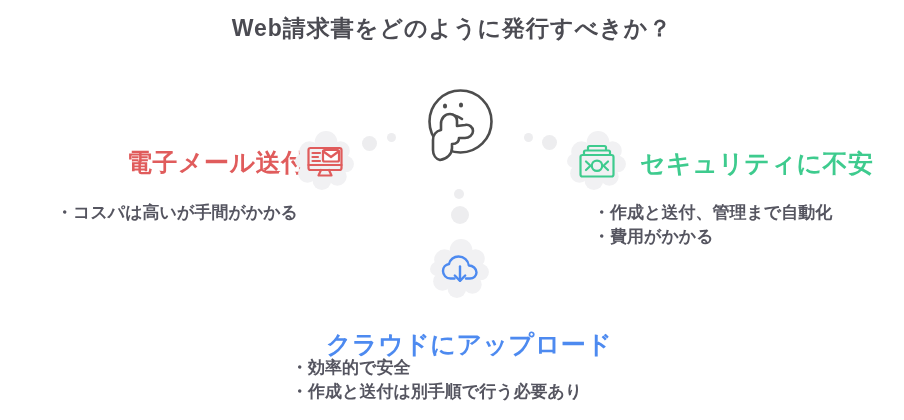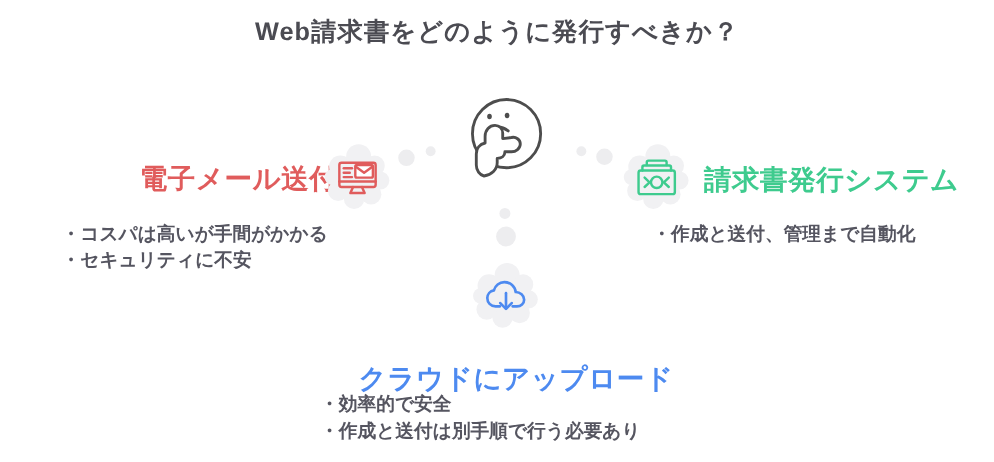--- a/index.html
+++ b/index.html
@@ -90,26 +90,25 @@
         <path d="M16,29 L13.5,34.5 L26.5,34.5 L24,29"></path>
         <line x1="7.5" y1="12" x2="15" y2="12"></line>
         <line x1="7.5" y1="16" x2="13" y2="16"></line>
         <line x1="7.5" y1="20" x2="15" y2="20"></line>
         <rect x="18" y="9" width="16" height="11.5" rx="1.5" fill="#ffffff"></rect>
         <path d="M18.5,10.5 L26,16 L33.5,10.5"></path>
       </svg>
     </div>
     <ul class="points email-points">
       <li>・コスパは高いが手間がかかる</li>
-      <li>・セキュリティに不安</li>
     </ul>
   </section>
 
   <section>
-    <h2 class="label system-label">請求書発行システム</h2>
+    <h2 class="label system-label">セキュリティに不安</h2>
     <div class="bubble bubble-system">
       <svg class="blob" viewBox="0 0 60 60">
         <circle cx="30" cy="29" r="17"></circle>
           <circle cx="15" cy="21" r="10"></circle>
           <circle cx="31" cy="12" r="11"></circle>
         <circle cx="45" cy="20" r="9"></circle>
           <circle cx="50" cy="33" r="8"></circle>
           <circle cx="42" cy="45" r="9"></circle>
         <circle cx="27" cy="49" r="9"></circle>
           <circle cx="13" cy="42" r="9"></circle>
@@ -119,20 +118,21 @@
         <path d="M11,9 V6.5 Q11,5 12.5,5 H27.5 Q29,5 29,6.5 V9"></path>
         <path d="M7,14 V11 Q7,9.5 8.5,9.5 H31.5 Q33,9.5 33,11 V14"></path>
         <rect x="3.5" y="14" width="33" height="21.5" rx="2"></rect>
         <circle cx="20" cy="24.75" r="5.2"></circle>
         <path d="M9,20.5 L13.5,24.75 L9,29"></path>
         <path d="M31,20.5 L26.5,24.75 L31,29"></path>
       </svg>
     </div>
     <ul class="points system-points">
       <li>・作成と送付、管理まで自動化</li>
+      <li>・費用がかかる</li>
     </ul>
   </section>
 
   <section>
     <div class="bubble bubble-cloud">
       <svg class="blob" viewBox="0 0 60 60">
         <circle cx="30" cy="29" r="17"></circle>
           <circle cx="15" cy="21" r="10"></circle>
           <circle cx="31" cy="12" r="11"></circle>
         <circle cx="45" cy="20" r="9"></circle>

